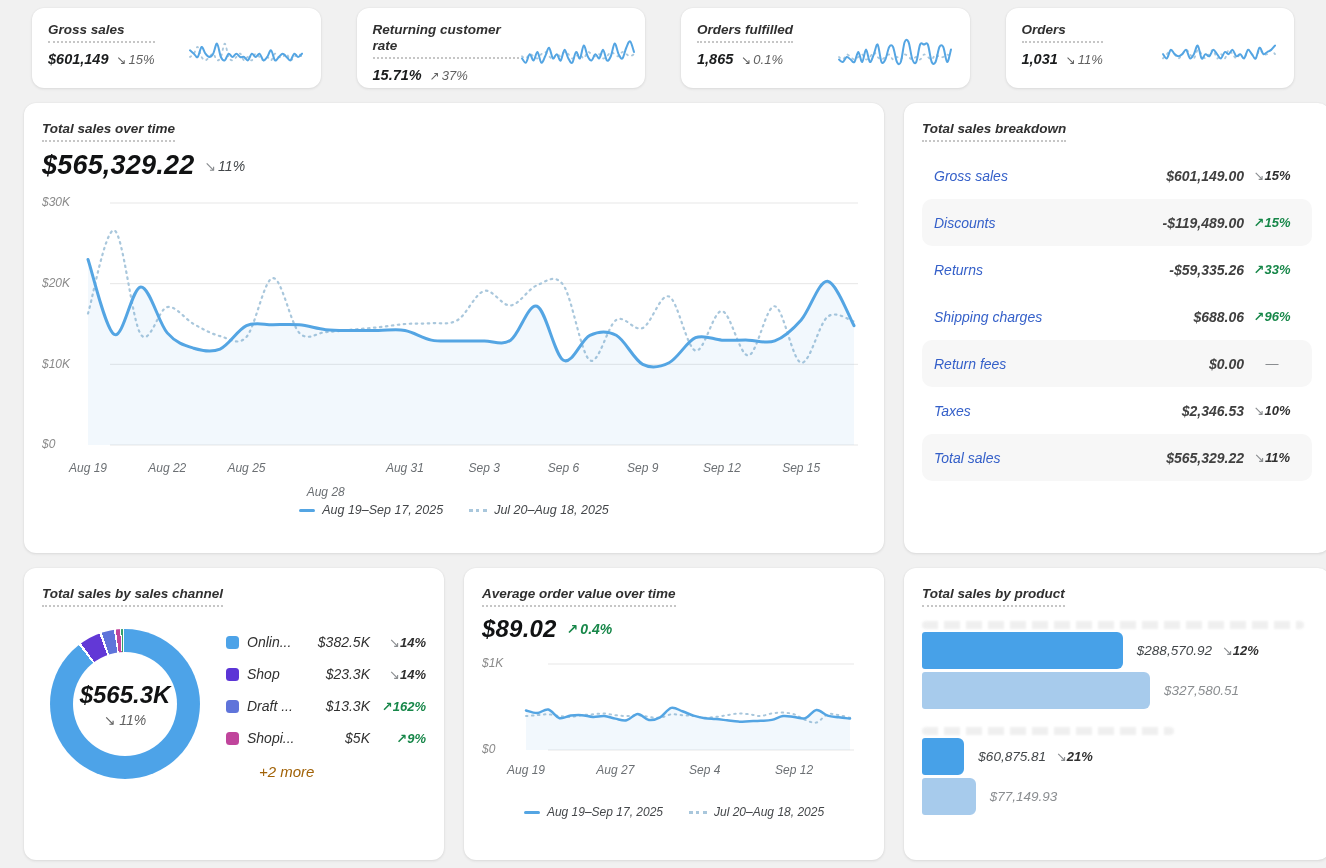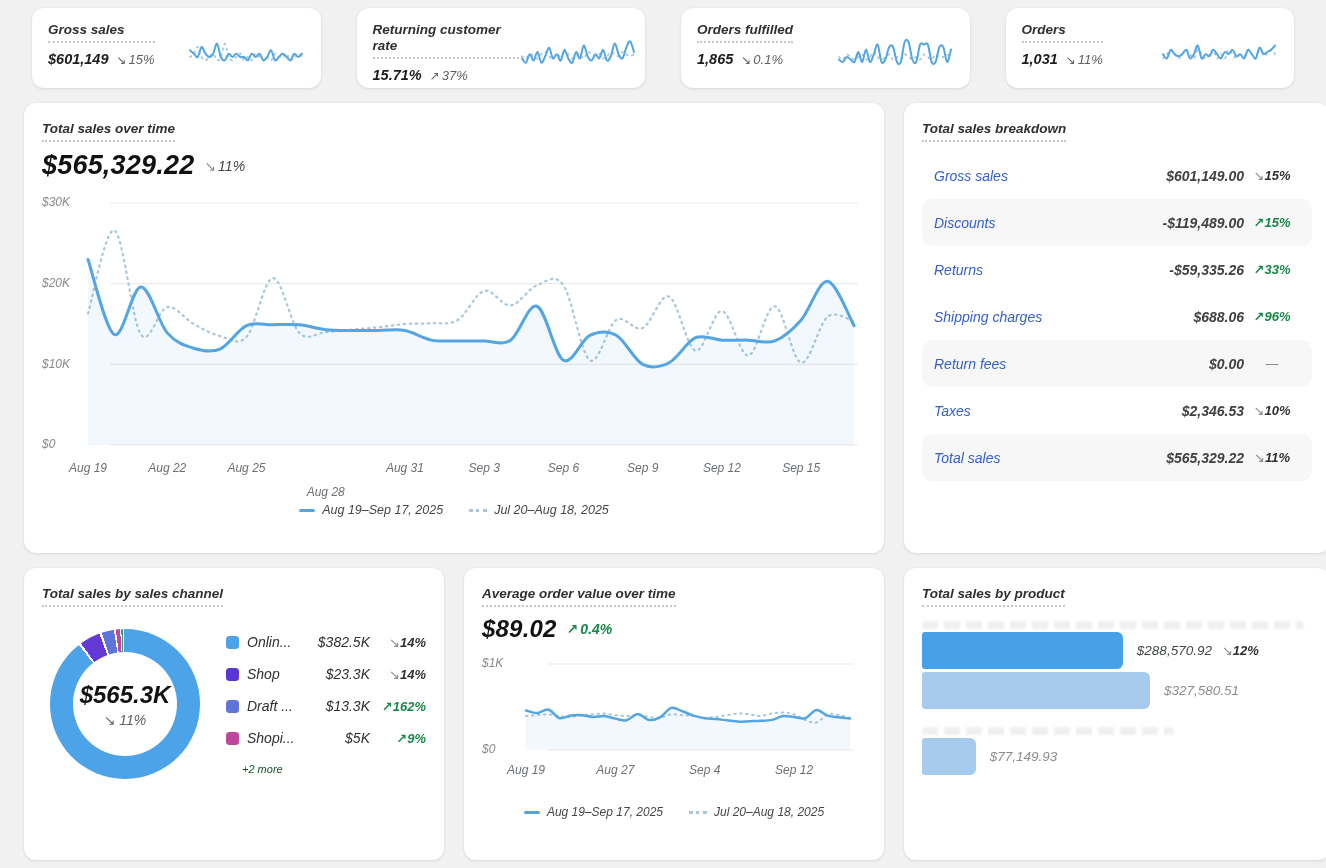--- a/index.html
+++ b/index.html
@@ -65,21 +65,21 @@
   .donut-center-value { font-size:24px; font-weight:650; color:#111213; }
   .donut-center-delta { font-size:14px; color:#616161; }
   .ch-legend { flex:1; display:flex; flex-direction:column; gap:10px; margin-top:2px; }
   .ch-row { display:flex; align-items:center; gap:8px; height:22px; }
   .chip { width:13px; height:13px; border-radius:3.5px; flex:none; }
   .ch-label { font-size:14px; color:#303030; width:62px; white-space:nowrap; overflow:hidden; }
   .ch-val { flex:1; text-align:right; font-size:14px; color:#303030; }
   .ch-delta { width:48px; text-align:right; font-size:13px; font-weight:650; }
   .ch-delta.down { color:#303030; } .ch-delta.down .arr { color:#8a8d90; font-weight:400; }
   .ch-delta.up { color:#178749; }
-  .more-link { font-size:11px; color:#14532d; margin-top:4px; margin-left:16px; cursor:pointer; }
+  .more-link { font-size:15px; color:#a16207; margin-top:4px; margin-left:33px; cursor:pointer; }
 
   
   .prod-body { margin-top:14px; }
   .redacted { height:8px; border-radius:4px; opacity:.55; filter:blur(1px);
               background:repeating-linear-gradient(90deg,#e3e3e3 0 16px, transparent 16px 22px); }
   .bar-row { display:flex; align-items:center; margin-top:3px; height:37px; }
   .bar { height:37px; border-radius:3px 6px 6px 3px; flex:none; }
   .bar.cur { background:#47a1e8; }
   .bar.prev { background:#a7cbec; }
   .bar-label { margin-left:14px; font-size:13.5px; color:#424649; white-space:nowrap; }
@@ -332,19 +332,23 @@
           <div class="bar cur" id="bar0c" style="width: 200.849px;"></div>
           <span class="bar-label"><span class="num-cur">$288,570.92</span><span class="d"><span class="arr">↘</span><span>12%</span></span></span>
         </div>
         <div class="bar-row">
           <div class="bar prev" id="bar0p" style="width: 228px;"></div>
           <span class="bar-label prev-lbl">$327,580.51</span>
         </div>
         <div class="gap18"></div>
         <div class="redacted" style="width:252px;"></div>
         <div class="bar-row">
+          <div class="bar cur" id="bar1c" style="width: 42.3703px;"></div>
+          <span class="bar-label"><span class="num-cur">$60,875.81</span><span class="d"><span class="arr">↘</span><span>21%</span></span></span>
+        </div>
+        <div class="bar-row">
           <div class="bar prev" id="bar1p" style="width: 53.6973px;"></div>
           <span class="bar-label prev-lbl">$77,149.93</span>
         </div>
       </div>
     </div>
   </div>
 </div>
 
 </body></html>

